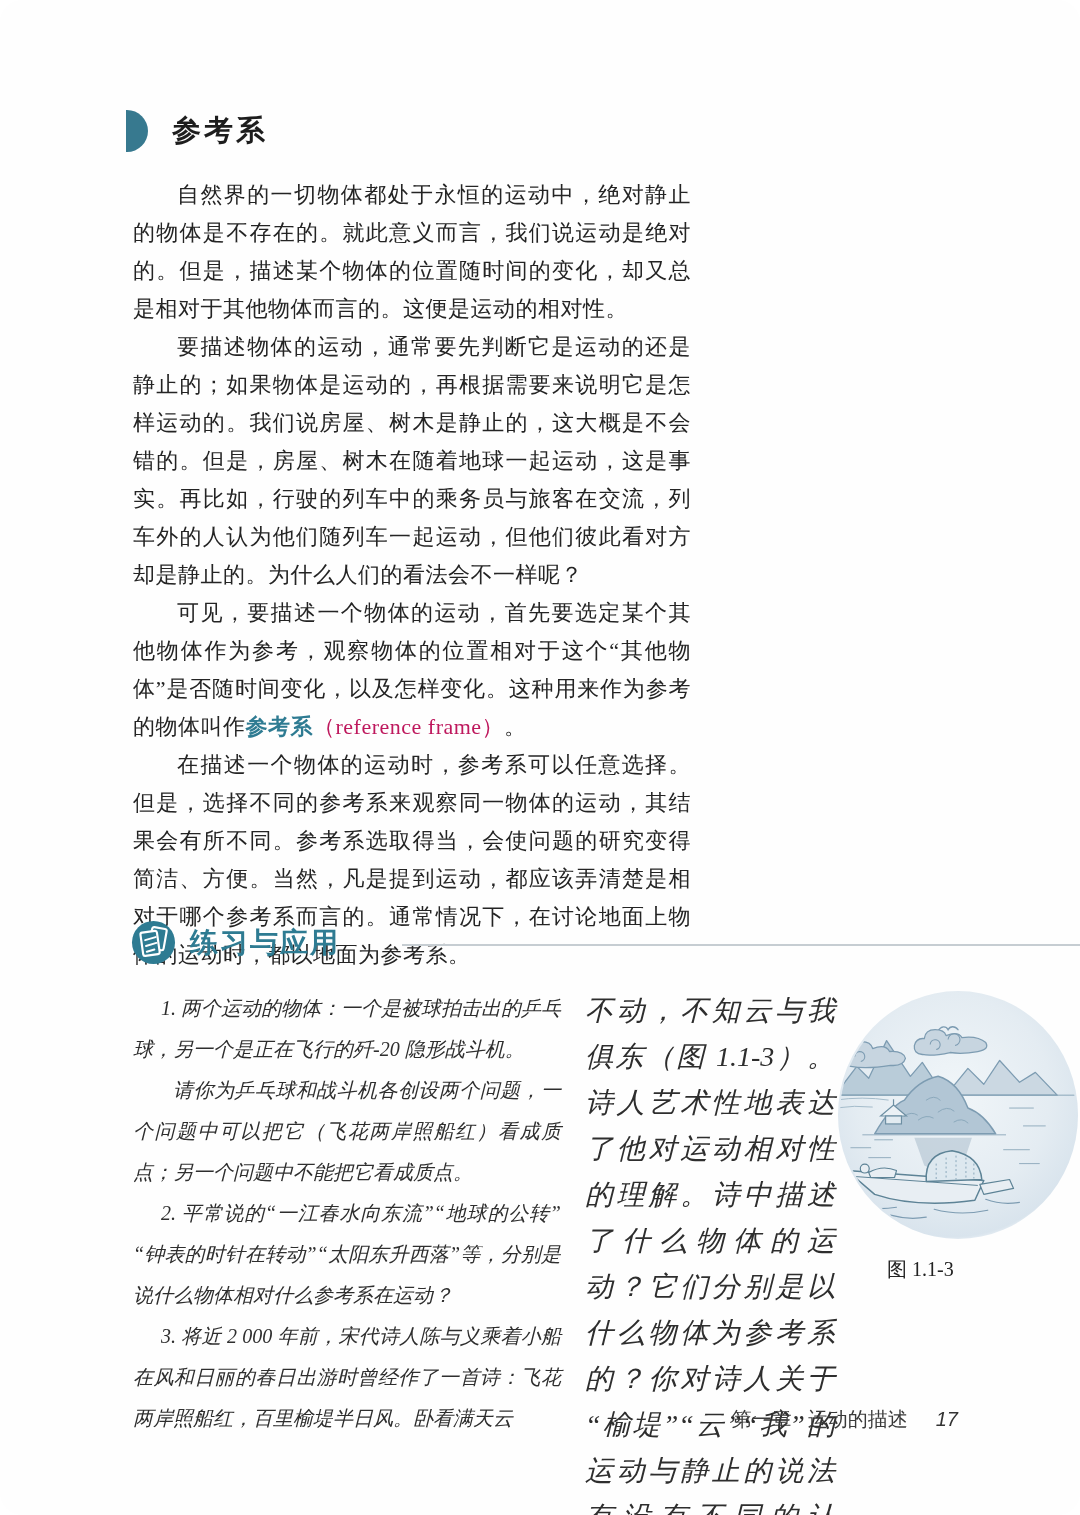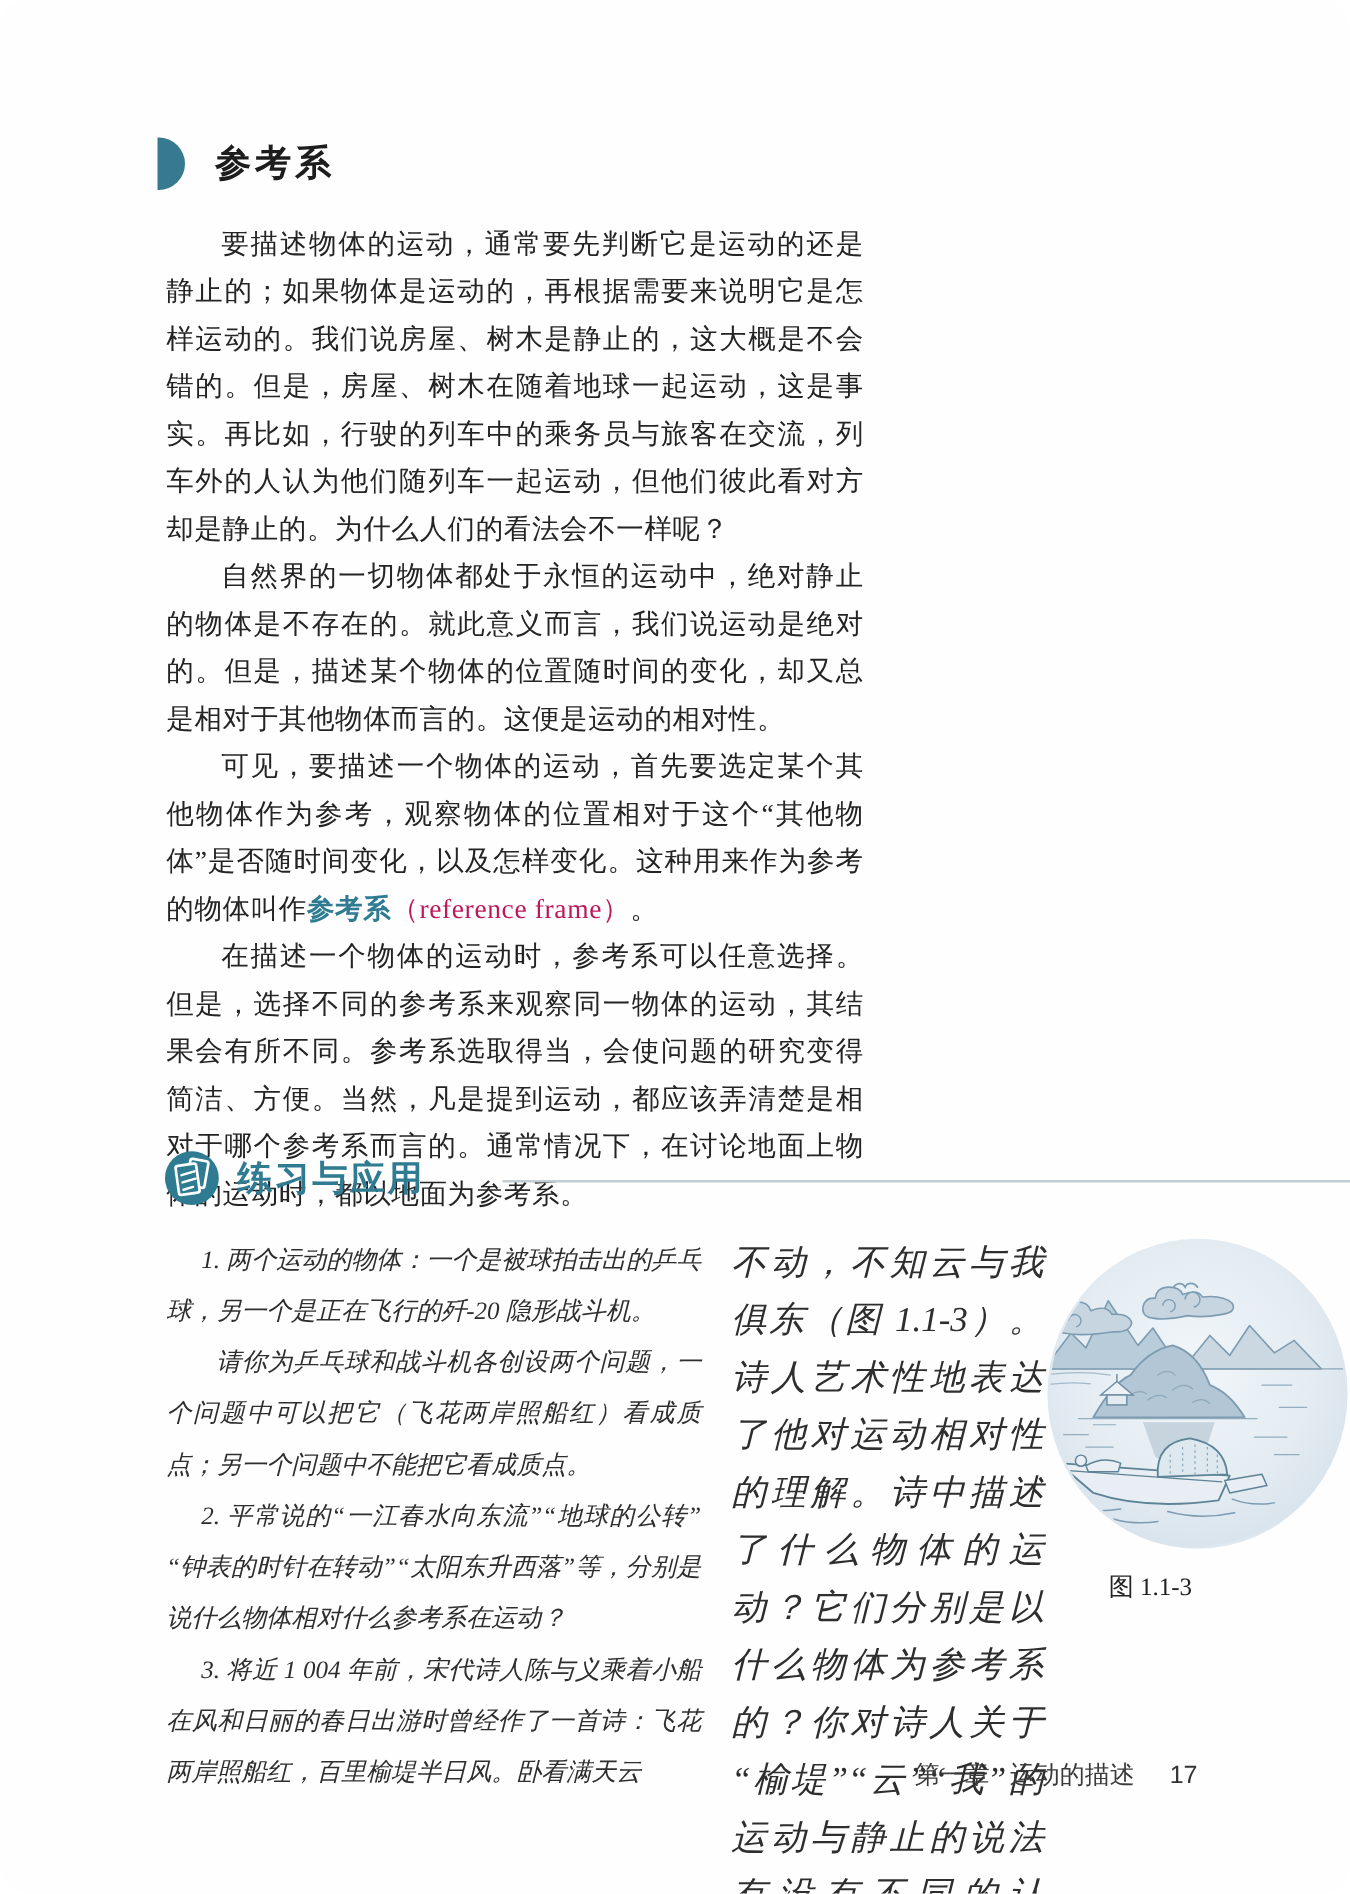--- a/index.html
+++ b/index.html
@@ -36,35 +36,35 @@
   .ex-right{width:250px;flex:none;margin-left:24px;font-size:28px;line-height:46px;font-style:italic;
             text-align:justify;text-justify:inter-character;color:#2e2e2e;}
   .ex-right p{margin:0;}
   .ex-figure{flex:1;margin:0;padding:0;}
   .ex-figure svg{width:246px;height:254px;display:block;}
   .ex-figure figcaption{margin-top:14px;padding-left:52px;font-size:20px;color:#222;font-style:normal;}
 
   
   .page-footer{position:absolute;top:1406px;left:0;width:958px;text-align:right;font-size:20px;color:#3a3a3a;}
   .page-footer .sec{margin-left:16px;text-align:right;}
-  .page-footer .pagenum{margin-left:28px;font-family:"Liberation Sans",sans-serif;color:#333;}
+  .page-footer .pagenum{margin-left:28px;font-family:"Liberation Sans",sans-serif;color:#333;font-style:italic;}
 </style>
 </head>
 <body>
 
 <div class="page">
 
   <header class="title-row">
     <span class="leaf-icon"></span>
     <h1 class="page-title">参考系</h1>
   </header>
 
   <main class="body-text">
+    <p>自然界的一切物体都处于永恒的运动中，绝对静止的物体是不存在的。就此意义而言，我们说运动是绝对的。但是，描述某个物体的位置随时间的变化，却又总是相对于其他物体而言的。这便是运动的相对性。</p>
     <p>要描述物体的运动，通常要先判断它是运动的还是静止的；如果物体是运动的，再根据需要来说明它是怎样运动的。我们说房屋、树木是静止的，这大概是不会错的。但是，房屋、树木在随着地球一起运动，这是事实。再比如，行驶的列车中的乘务员与旅客在交流，列车外的人认为他们随列车一起运动，但他们彼此看对方却是静止的。为什么人们的看法会不一样呢？</p>
-    <p>自然界的一切物体都处于永恒的运动中，绝对静止的物体是不存在的。就此意义而言，我们说运动是绝对的。但是，描述某个物体的位置随时间的变化，却又总是相对于其他物体而言的。这便是运动的相对性。</p>
     <p><span>可见，要描述一个物体的运动，首先要选定某个其他物体作为参考，观察物体的位置相对于这个“其他物体”是否随时间变化，以及怎样变化。这种用来作为参考的物体叫作</span><span class="term">参考系</span><span class="term-en">（reference frame）</span><span>。</span></p>
     <p>在描述一个物体的运动时，参考系可以任意选择。但是，选择不同的参考系来观察同一物体的运动，其结果会有所不同。参考系选取得当，会使问题的研究变得简洁、方便。当然，凡是提到运动，都应该弄清楚是相对于哪个参考系而言的。通常情况下，在讨论地面上物体的运动时，都以地面为参考系。</p>
   </main>
 
   <div class="ex-header">
     <span class="ex-icon">
       <svg viewBox="0 0 46 46" width="45" height="45" aria-hidden="true">
         <circle cx="23" cy="23" r="22" fill="#2e7b92"></circle>
         <g fill="#2e7b92" stroke="#ffffff" stroke-width="2.2" stroke-linejoin="round">
           <rect x="20" y="8" width="15" height="22" rx="2" transform="rotate(10 27 19)"></rect>
@@ -79,21 +79,21 @@
     </span>
     <span class="ex-title">练习与应用</span>
     <span class="ex-rule"></span>
   </div>
 
   <div class="ex-body">
     <div class="ex-left">
       <p class="first">1. 两个运动的物体：一个是被球拍击出的乒乓球，另一个是正在飞行的歼-20 隐形战斗机。</p>
       <p>请你为乒乓球和战斗机各创设两个问题，一个问题中可以把它（飞花两岸照船红）看成质点；另一个问题中不能把它看成质点。</p>
       <p class="first">2. 平常说的“一江春水向东流”“地球的公转”“钟表的时针在转动”“太阳东升西落”等，分别是说什么物体相对什么参考系在运动？</p>
-      <p class="first">3. 将近 1 004 年前，宋代诗人陈与义乘着小船在风和日丽的春日出游时曾经作了一首诗：飞花两岸照船红，百里榆堤半日风。卧看满天云</p>
+      <p class="first">3. 将近 2 000 年前，宋代诗人陈与义乘着小船在风和日丽的春日出游时曾经作了一首诗：飞花两岸照船红，百里榆堤半日风。卧看满天云</p>
     </div>
 
     <div class="ex-right">
       <p>不动，不知云与我俱东（图 1.1-3）。诗人艺术性地表达了他对运动相对性的理解。诗中描述了什么物体的运动？它们分别是以什么物体为参考系的？你对诗人关于“榆堤”“云”“我”的运动与静止的说法有没有不同的认识？</p>
     </div>
 
     <figure class="ex-figure">
       <svg viewBox="0 0 248 254" aria-hidden="true">
         <defs>
           <radialGradient id="ovalbg" cx="48%" cy="42%" r="62%">

